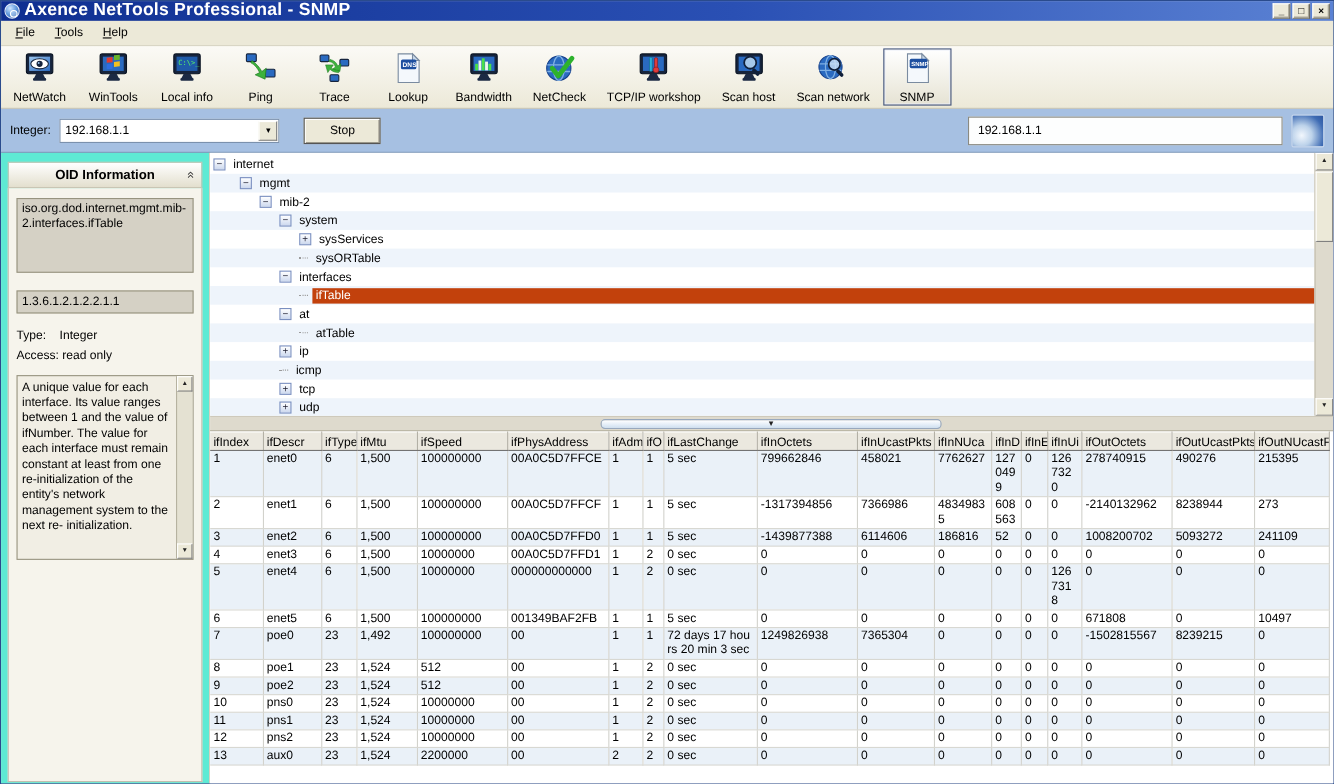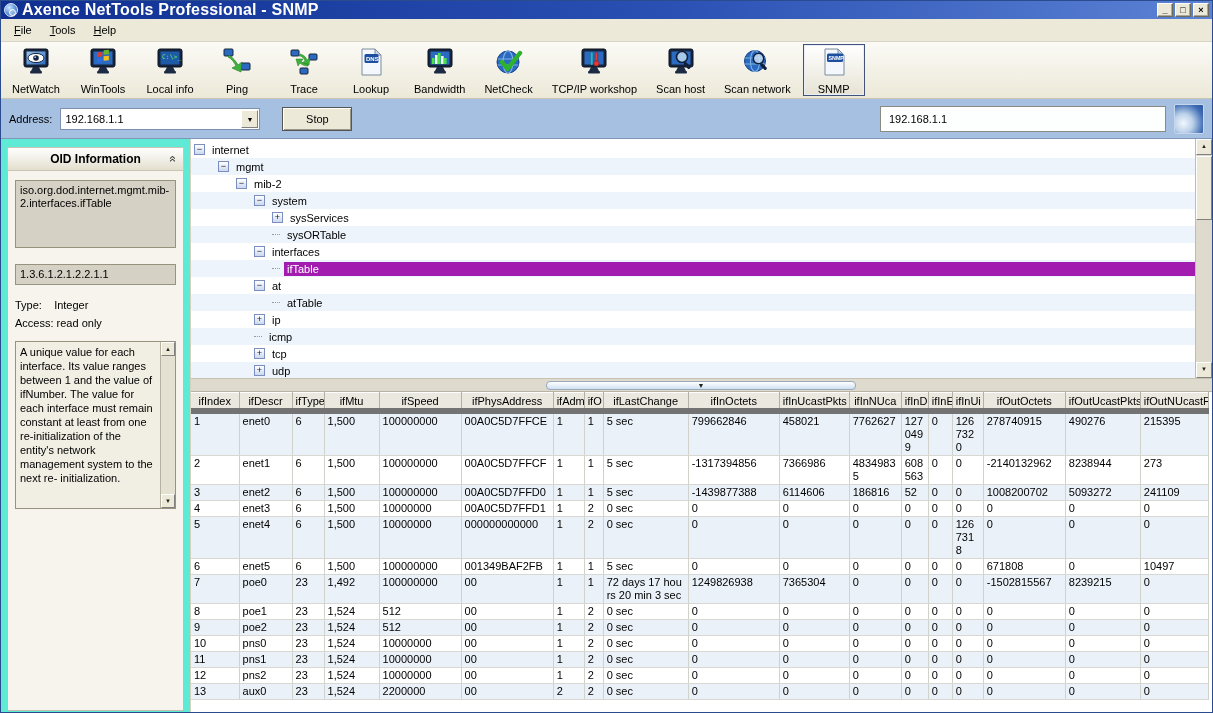--- a/index.html
+++ b/index.html
@@ -73,37 +73,37 @@
 
   
   .tree-wrap { height:240px; flex:0 0 240px; position:relative; background:#fff; border-bottom:1px solid #c7c3b2; overflow:hidden; }
   .tree { position:absolute; left:0; top:2px; right:17px; }
   .tree-row { height:17px; display:flex; align-items:center; }
   .tree-row.alt { background:#eef4fb; }
   .toggle { width:11px; height:11px; flex:0 0 11px; border:1px solid #7a8fc0; background:linear-gradient(#ffffff,#ccd8ee);
             font-size:9px; line-height:9px; text-align:center; color:#223; margin-right:4px; }
   .leaf-dash { width:8px; flex:0 0 8px; border-top:1px dotted #9a9a9a; margin-right:4px; }
   .tree-label { padding:1px 3px; white-space:nowrap; }
-  .tree-label.selected { flex:1; background:#a21caf; color:#fff; }
+  .tree-label.selected { flex:1; background:#c2410c; color:#fff; }
   .tree-sb { position:absolute; right:0; top:0; bottom:0; width:17px; background:#dedacd; border-left:1px solid #c0bcab;
              display:flex; flex-direction:column; }
   .tree-sb .sb-btn { height:16px; }
   .tree-sb .thumb { height:64px; margin-top:1px; background:#ece9d8; border:1px solid #fff; border-right-color:#808080; border-bottom-color:#808080; }
   .tree-sb .spacer { flex:1; }
 
   
   .splitter { height:13px; flex:0 0 13px; background:#dedacd; position:relative; border-bottom:1px solid #b8b4a3; }
   .split-handle { position:absolute; left:355px; width:310px; top:2px; height:9px; border:1px solid #98a8bd; border-radius:4px;
                   background:linear-gradient(#ffffff,#cfe0f1); text-align:center; font-size:7px; line-height:8px; color:#222; }
 
   
   .grid-wrap { flex:1; overflow:hidden; background:#fff; }
   table.grid { border-collapse:collapse; table-layout:fixed; width:1018px; }
-  .grid th { background:#ebe8df; border-right:1px solid #b3b0a5; border-bottom:6px solid #737373; border-top:1px solid #fff;
-             font-weight:normal; text-align:center; padding:2px 3px 1px; height:17px; overflow:hidden; white-space:nowrap; }
+  .grid th { background:#ebe8df; border-right:1px solid #b3b0a5; border-bottom:1px solid #737373; border-top:1px solid #fff;
+             font-weight:normal; text-align:left; padding:2px 3px 1px; height:17px; overflow:hidden; white-space:nowrap; }
   .grid td { border-right:1px solid #d2d2cc; border-bottom:1px solid #d8d8d2; padding:1px 3px; vertical-align:top;
              line-height:13px; word-break:break-all; overflow:hidden; }
   .grid tr.alt td { background:#eaf1f8; }
   .grid td.focus-cell { background:#d7d3c7; }
 </style>
 </head>
 <body>
 
 <div class="window">
 
@@ -264,21 +264,21 @@
         <path d="M20 3 l6 6 h-6 z" fill="#c9d8e8" stroke="#7a8ba0"></path>
         <rect x="9" y="7.5" width="16" height="8.5" rx="1.5" fill="#1d4fa0"></rect>
         <text x="10.4" y="14" font-size="5.4" font-weight="bold" fill="#fff" font-family="sans-serif">SNMP</text>
       </svg>
       <span class="tlabel">SNMP</span>
     </div>
 
   </div>
 
   <div class="addressbar">
-    <span class="addr-label">Address:</span>
+    <span class="addr-label">Integer:</span>
     <div class="combo">
       <input value="192.168.1.1" style="">
       <span class="drop">▼</span>
     </div>
     <div class="stopbtn">Stop</div>
     <div class="host-field">192.168.1.1</div>
     <div class="globe-btn"></div>
   </div>
 
   <div class="main">

